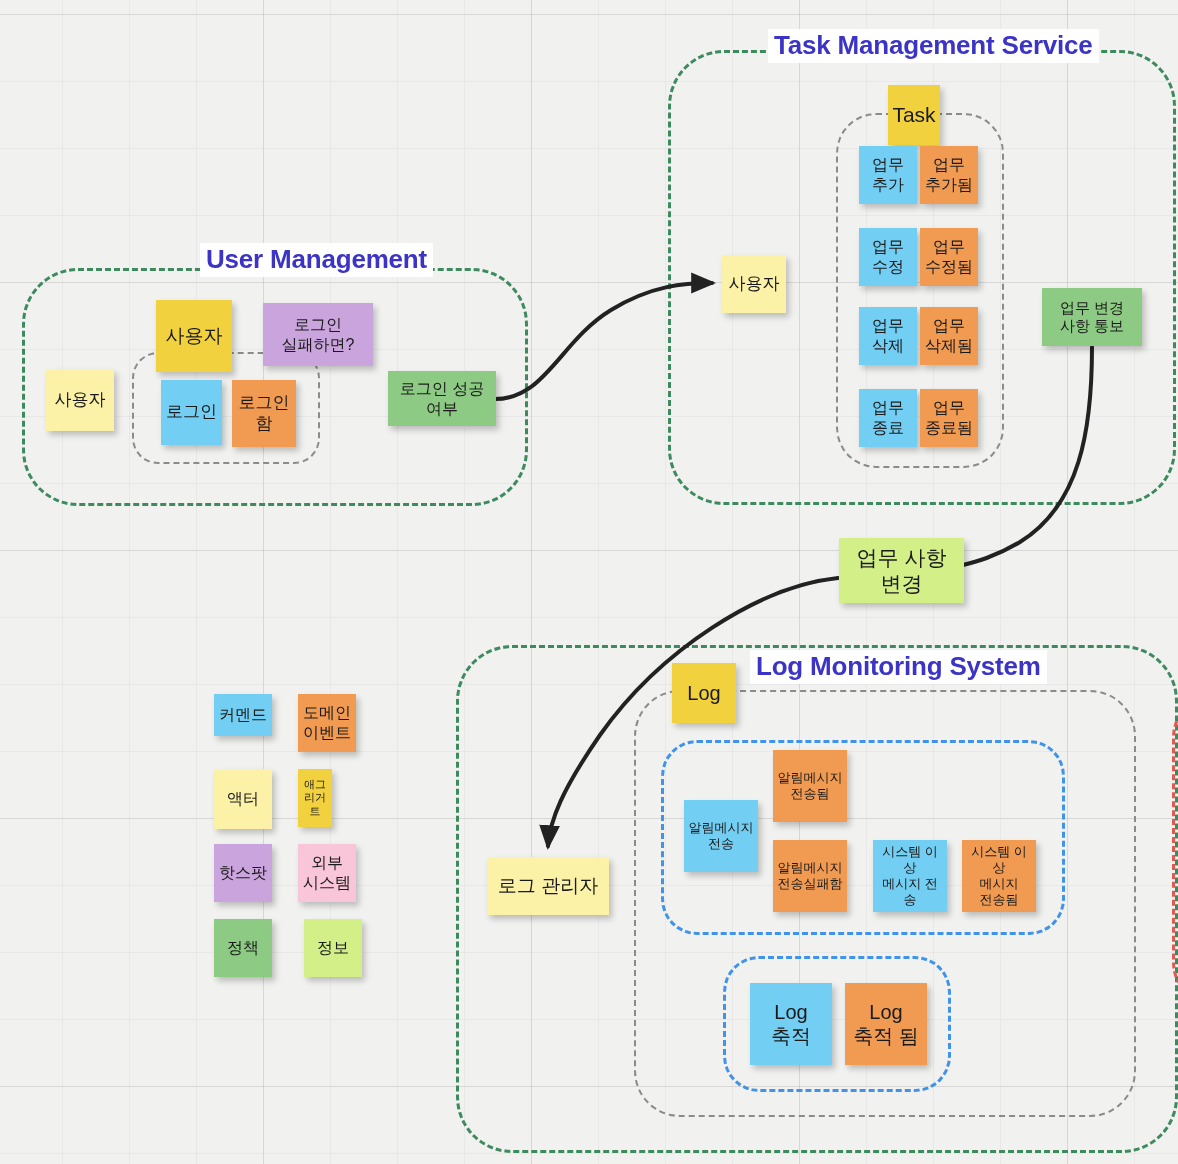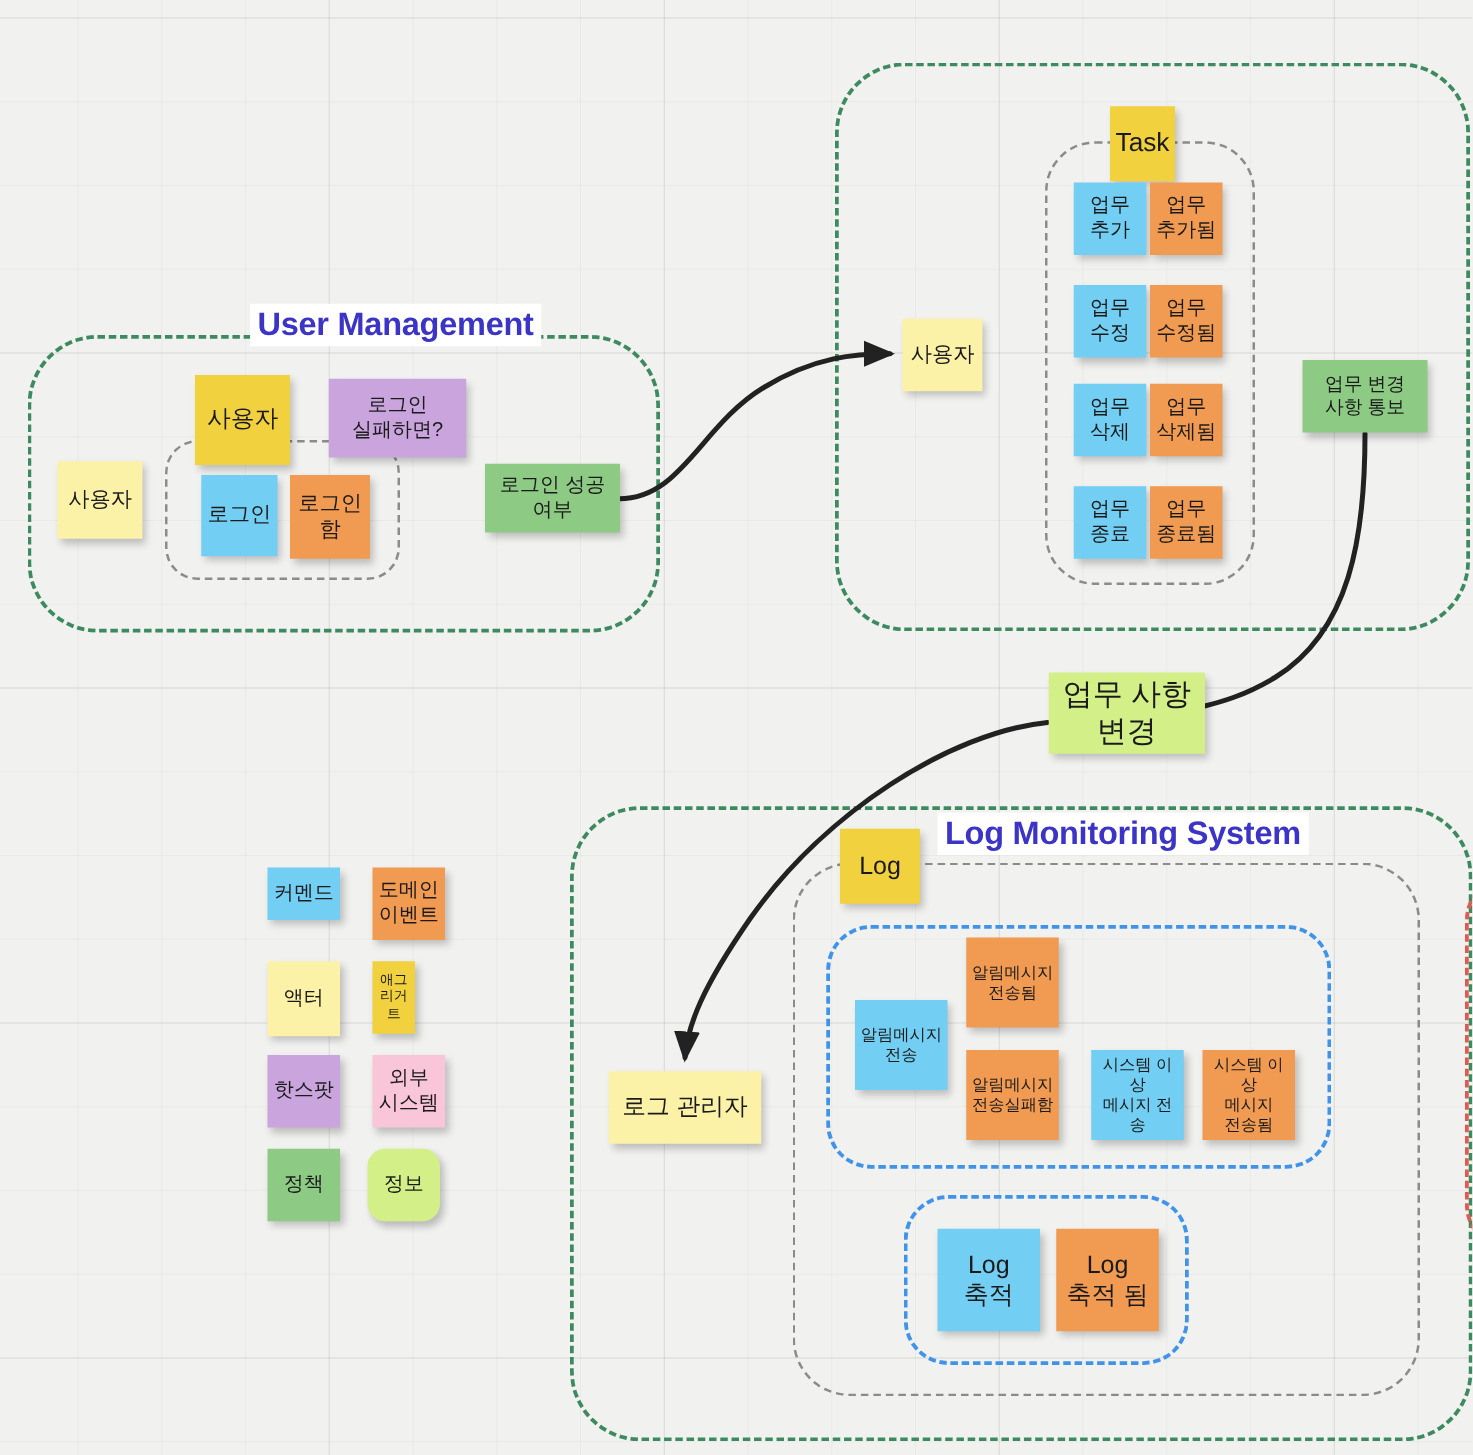--- a/index.html
+++ b/index.html
@@ -77,20 +77,21 @@
 <body>
 
 <div id="board">
 
   <div class="frame green" style="left:22px; top:268px; width:506px; height:238px;"></div>
   <div class="frame-title" style="left:200px; top:243px; font-size:26px;">User Management</div>
 
   <div class="frame gray" style="left:132px; top:352px; width:188px; height:112px; border-radius:26px;"></div>
 
   <div class="frame green" style="left:668px; top:50px; width:508px; height:455px;"></div>
+  <div class="frame-title" style="left:768px; top:29px; font-size:26px;">Task Management Service</div>
 
   <div class="frame gray" style="left:836px; top:113px; width:168px; height:355px; border-radius:40px;"></div>
 
   <div class="frame green" style="left:456px; top:645px; width:722px; height:508px;"></div>
   <div class="frame-title" style="left:750px; top:622px; font-size:26px;margin-top:28px;">Log Monitoring System</div>
 
   <div class="frame gray" style="left:634px; top:690px; width:502px; height:427px;"></div>
 
   <div class="frame blue" style="left:661px; top:740px; width:404px; height:195px;"></div>
 
@@ -178,21 +179,21 @@
   <div class="note" style="left:920px; top:389px; width:58px; height:58px; background:#f09a52; font-size:16px;">
     <span>업무
 종료됨</span>
   </div>
 
   <div class="note" style="left:1042px; top:288px; width:100px; height:58px; background:#8dca83; font-size:15px;">
     <span>업무 변경
 사항 통보</span>
   </div>
 
-  <div class="note" style="left:839px; top:538px; width:125px; height:65px; background:#d3ef88; font-size:24px;">
+  <div class="note" style="left:839px; top:538px; width:125px; height:65px; background:#d3ef88; font-size:21px;">
     <span>업무 사항
 변경</span>
   </div>
 
   <div class="note" style="left:487px; top:857px; width:122px; height:58px; background:#fbf2a8; font-size:19px;">
     <span>로그 관리자</span>
   </div>
 
   <div class="note" style="left:672px; top:663px; width:64px; height:60px; background:#f2d13e; font-size:20px;">
     <span>Log</span>
@@ -254,20 +255,20 @@
       <span>핫스팟</span>
     </div>
     <div class="note" style="left:298px; top:844px; width:58px; height:58px; background:#f9c5d8; font-size:16px;">
       <span>외부
 시스템</span>
     </div>
 
     <div class="note" style="left:214px; top:919px; width:58px; height:58px; background:#8dca83; font-size:16px;">
       <span>정책</span>
     </div>
-    <div class="note" style="left:294px; top:919px; width:58px; height:58px; background:#d3ef88; font-size:16px;border-radius:14px;">
+    <div class="note" style="left:304px; top:919px; width:58px; height:58px; background:#d3ef88; font-size:16px;">
       <span>정보</span>
     </div>
   </div>
 
   <div class="frame red" style="left:1172px; top:700px; width:120px; height:300px;"></div>
 
 </div>
 
 </body></html>

